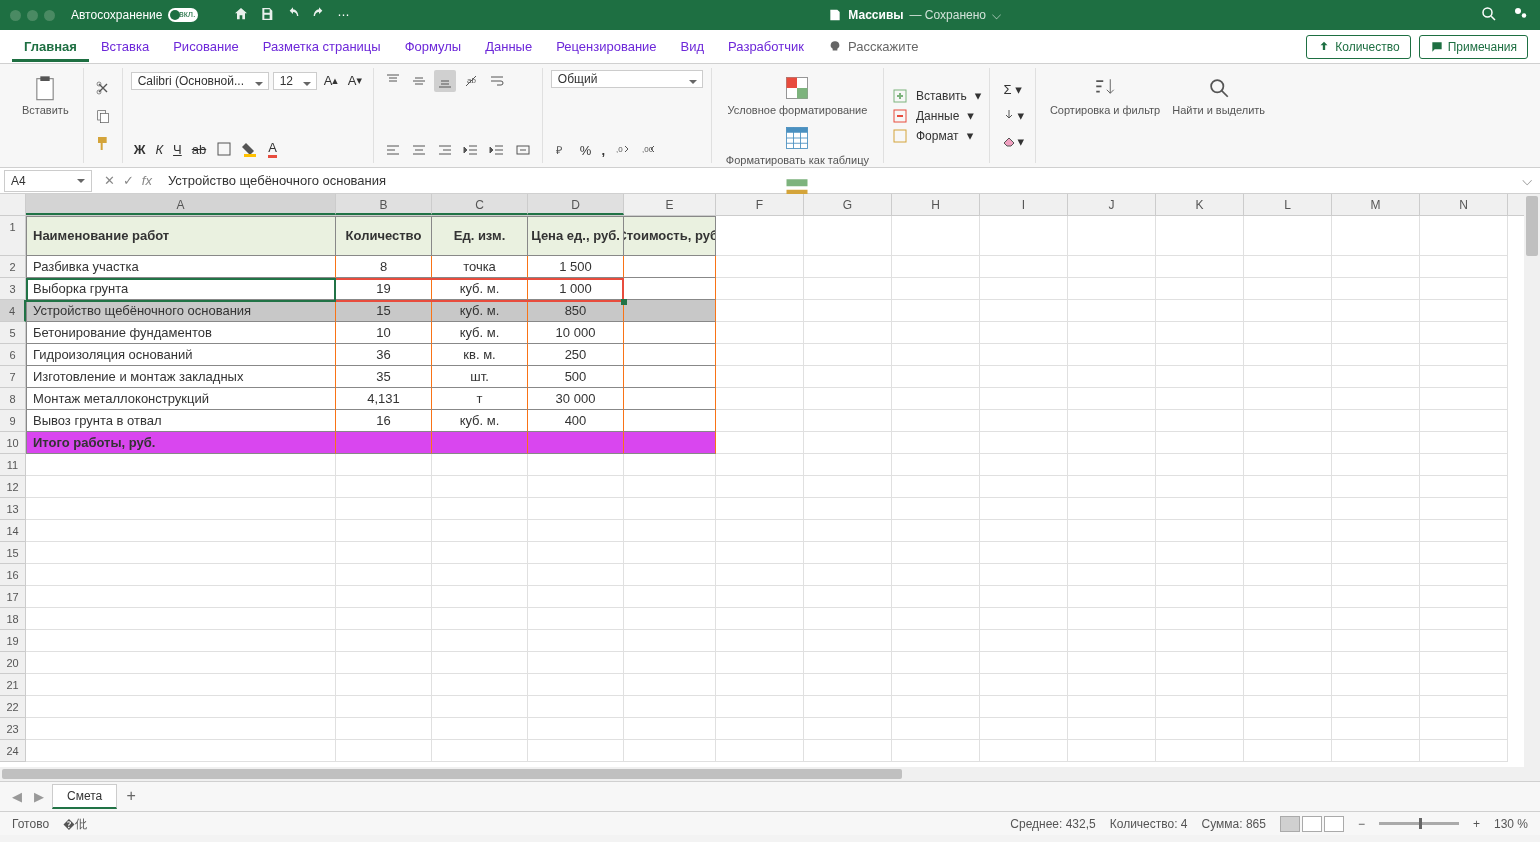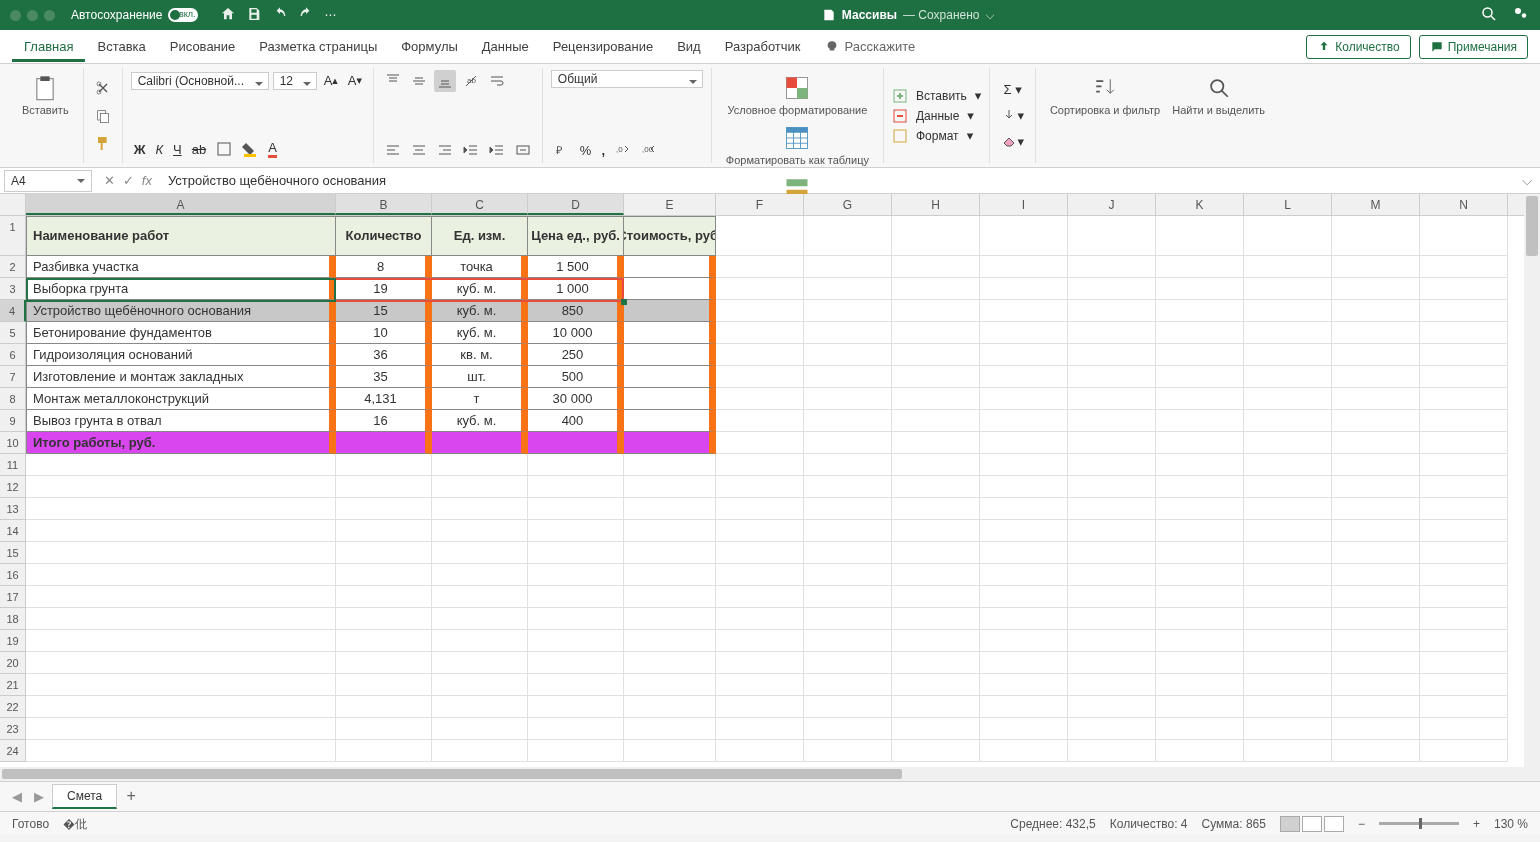--- a/index.html
+++ b/index.html
@@ -1,31 +1,31 @@
 <!DOCTYPE html>
 <html><head>
 <meta charset="utf-8">
 <style>
 *{box-sizing:border-box;margin:0;padding:0;font-family:-apple-system,BlinkMacSystemFont,"Segoe UI",sans-serif}
 body{background:#f3f3f3;width:1540px;height:842px;overflow:hidden;font-size:13px;color:#333}
 .titlebar{height:30px;background:#1e6f42;display:flex;align-items:center;padding:0 10px;color:#fff;font-size:12px}
 .traffic{display:flex;gap:6px;margin-right:16px}
 .dot{width:11px;height:11px;border-radius:50%;background:#4a8a63}
-.ts-left{display:flex;align-items:center;gap:12px}
+.ts-left{display:flex;align-items:center;gap:25px}
 .autosave{display:flex;align-items:center;gap:6px}
 .toggle{width:30px;height:14px;background:#fff;border-radius:7px;position:relative}
 .toggle::after{content:"";position:absolute;left:2px;top:2px;width:10px;height:10px;background:#1e6f42;border-radius:50%}
 .toggle-label{font-size:9px;color:#1e6f42;position:absolute;right:3px;top:1px}
 .qat{display:flex;gap:10px;margin-left:10px;align-items:center}
 .qat svg{width:16px;height:16px;fill:#fff;opacity:.9}
 .tb-center{flex:1;text-align:center;display:flex;justify-content:center;align-items:center;gap:6px}
 .tb-right{display:flex;gap:14px}
 .tabs{height:34px;background:#fff;display:flex;align-items:center;padding:0 12px;border-bottom:1px solid #d0d0d0}
-.tab{padding:8px 12px;font-size:13px;color:#404040;cursor:pointer}
-.tab.active{color:#1e6f42;font-weight:400;border-bottom:3px solid #1e6f42;padding-bottom:5px}
+.tab{padding:8px 12px;font-size:13px;color:#6d28d9;cursor:pointer}
+.tab.active{color:#1e6f42;font-weight:700;border-bottom:3px solid #1e6f42;padding-bottom:5px}
 .tab-right{margin-left:auto;display:flex;gap:8px}
 .btn-outline{border:1px solid #1e6f42;color:#1e6f42;padding:4px 10px;border-radius:3px;font-size:12px;display:flex;align-items:center;gap:4px}
 .ribbon{height:104px;background:#f7f7f7;border-bottom:1px solid #d0d0d0;display:flex;padding:4px 8px;gap:0}
 .rgroup{display:flex;flex-direction:column;justify-content:space-between;padding:2px 8px;border-right:1px solid #e0e0e0}
 .rgroup:last-child{border-right:none}
 .rrow{display:flex;gap:4px;align-items:center}
 .rbtn{padding:3px;display:flex;align-items:center;justify-content:center;cursor:pointer;border-radius:2px}
 .rbtn svg{width:16px;height:16px;fill:#555}
 .bigbtn{display:flex;flex-direction:column;align-items:center;gap:2px;padding:4px 6px;font-size:11px;color:#555;text-align:center;cursor:pointer}
 .bigbtn svg{width:28px;height:28px}
@@ -46,21 +46,21 @@
 .ch{border-right:1px solid #ccc;text-align:center;font-size:12px;color:#555;line-height:22px}
 .ch.selA{background:#d4d4d4;border-bottom:2px solid #217346}
 .ch.selBCD{background:#e0e0e0;border-bottom:2px solid #217346}
 .grid-body{position:relative}
 .row{display:flex;height:22px}
 .rh{width:26px;background:#f0f0f0;border-right:1px solid #ccc;border-bottom:1px solid #ccc;text-align:center;font-size:11px;color:#555;line-height:22px}
 .rh.sel{background:#d4d4d4;border-right:2px solid #217346}
 .cell{border-right:1px solid #e0e0e0;border-bottom:1px solid #e0e0e0;padding:0 4px;font-size:13px;line-height:22px;overflow:hidden;white-space:nowrap}
 .header-cell{background:#eaf1e0;font-weight:bold;border:1px solid #888;border-left:none;text-align:center}
 .header-cell.first{border-left:1px solid #888;text-align:left;padding-left:6px}
-.data-cell{border-right:7px solid #f97316;border-bottom:1px solid #888}
+.data-cell{border-right:1px solid #f97316;border-bottom:1px solid #888}
 .data-cell.first{border-left:1px solid #888;padding-left:6px}
 .data-cell.center{text-align:center}
 .total-row{background:#d946ef;font-weight:bold}
 .row1{height:40px}
 .row1 .header-cell{line-height:18px;display:flex;align-items:center;justify-content:center}
 .row1 .header-cell.first{justify-content:flex-start}
 .selected-row .data-cell{background:#c8c8c8}
 .sel-outline{position:absolute;border:2px solid #e84c3d;pointer-events:none;z-index:10}
 .active-outline{position:absolute;border:2px solid #217346;pointer-events:none;z-index:11}
 .fill-handle{position:absolute;width:6px;height:6px;background:#217346;z-index:12}

